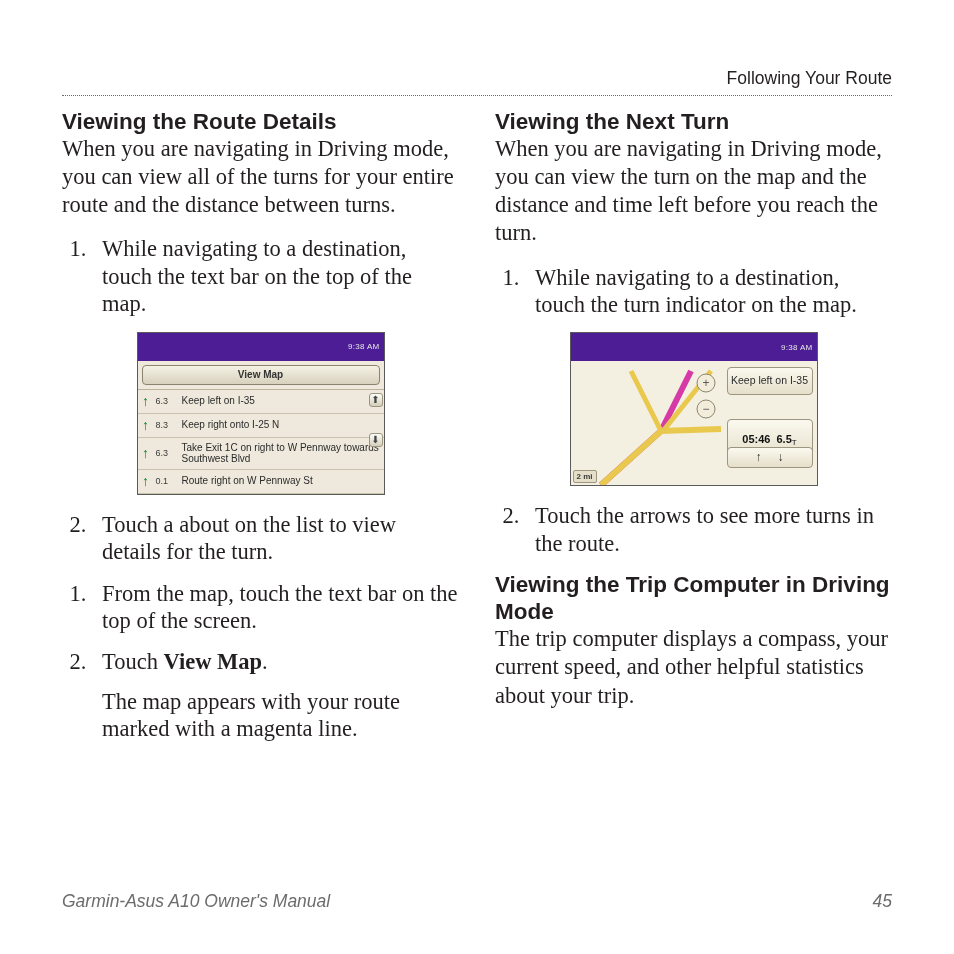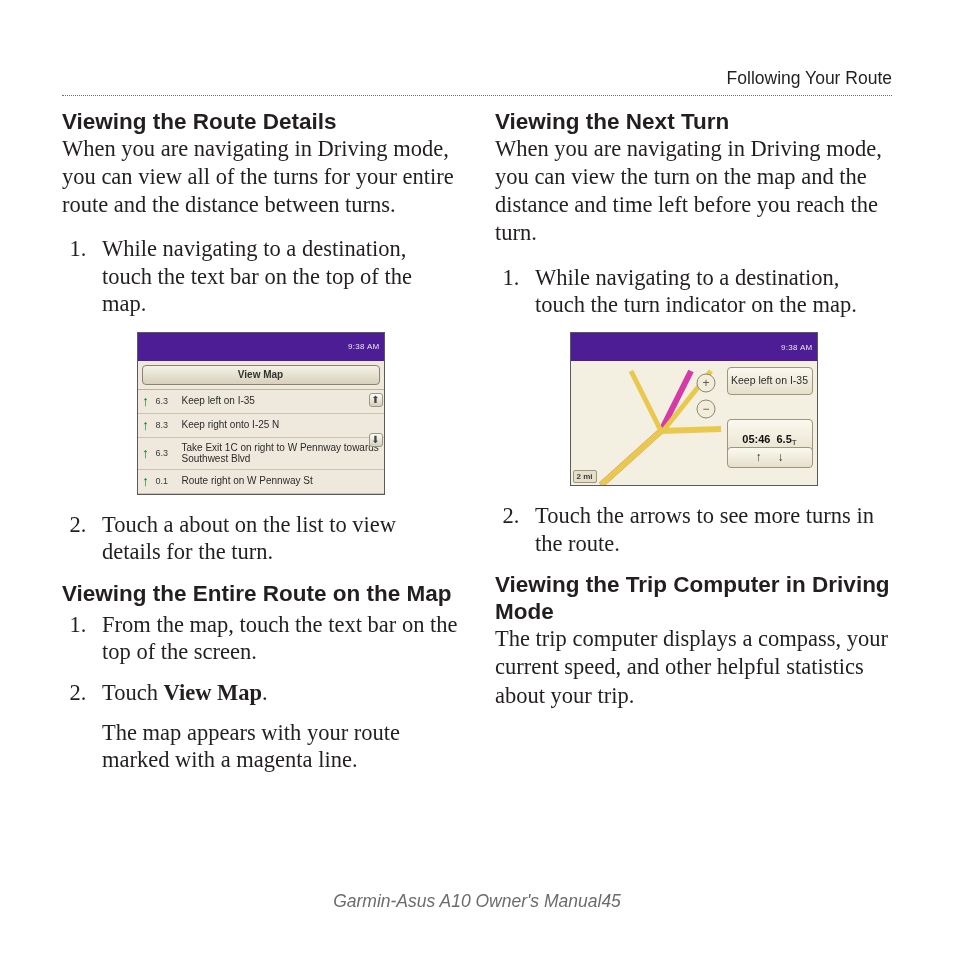--- a/index.html
+++ b/index.html
@@ -204,21 +204,21 @@
     color:#2b2b2b;
     display:flex;justify-content:center;gap:16px;
   }
   .shot2 svg{position:absolute;left:0;top:0;}
   .footer {
     position: absolute;
     bottom: 50px;
     left: 62px;
     right: 62px;
     display: flex;
-    justify-content: center;
+    justify-content: space-between;
     font-style: italic;
     font-family: Arial, Helvetica, sans-serif;
     font-size: 17.5px;
     color: #6c6c6c;
   }
 </style>
 </head>
 <body>
 
 <div class="page">
@@ -267,21 +267,20 @@
               <span>⬇</span>
             </div>
           </div>
         </div>
       </div>
 
       <ol class="steps" start="2">
         <li>Touch a about on the list to view details for the turn.</li>
       </ol>
 
-      <div class="section-head" style="margin-top:6px">Viewing the Entire Route on the Map</div>
       <ol class="steps" style="margin-top:4px">
         <li>From the map, touch the text bar on the top of the screen.</li>
         <li>
           <span>Touch </span><span class="bold">View Map</span><span>.</span>
           <div style="margin-top:12px">The map appears with your route marked with a magenta line.</div>
         </li>
       </ol>
     </div>
 
     <div class="col">

